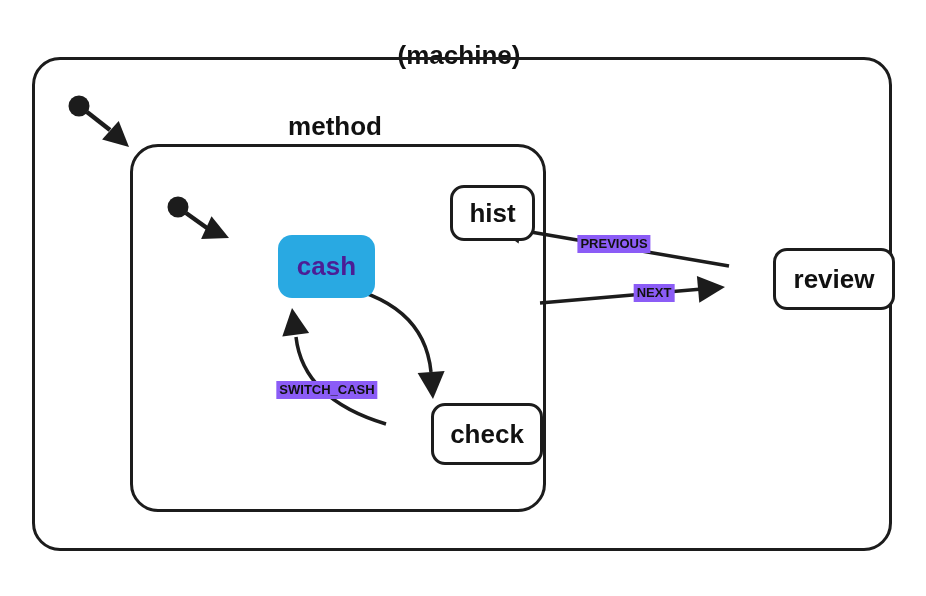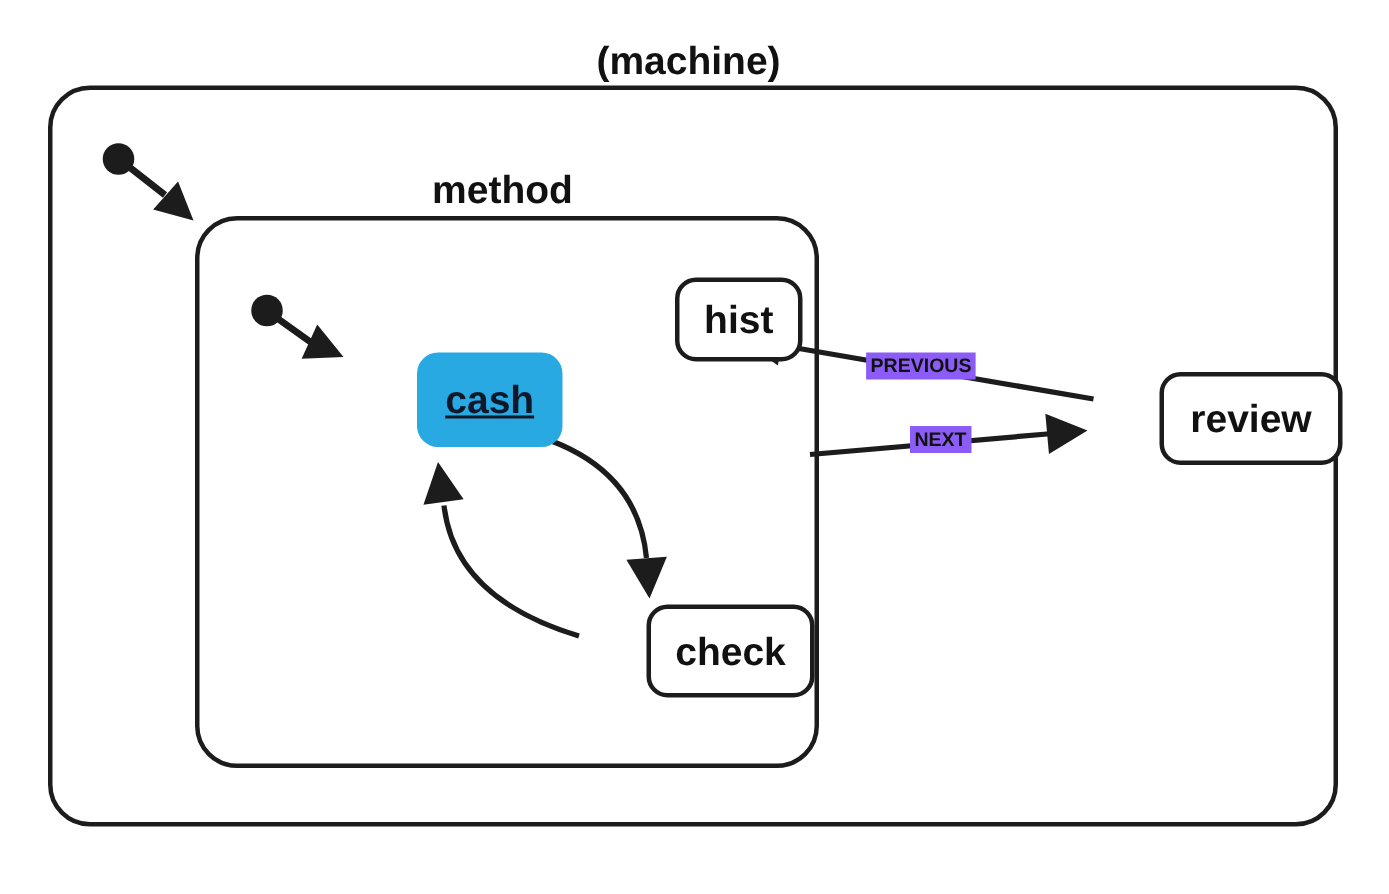--- a/index.html
+++ b/index.html
@@ -13,21 +13,21 @@
   }
   .title{
     position:absolute;text-align:center;font-size:26px;font-weight:bold;color:#111111;
     line-height:26px;white-space:nowrap;
   }
   .state{
     position:absolute;display:flex;align-items:center;justify-content:center;
     border:3.5px solid #1c1c1c;border-radius:14px;background:#ffffff;
     font-size:26px;font-weight:bold;color:#111111;box-sizing:border-box;white-space:nowrap;margin-left:45px;
   }
-  .state.active{border:none;color:#0f172a;text-decoration:underline;}
+  .state.active{border:none;color:#4c1d95;}
   .tlabel{
     position:absolute;transform:translate(-50%,-50%);background:#8b5cf6;
     font-size:13px;font-weight:bold;color:#111111;padding:1px 3px;white-space:nowrap;
     line-height:16px;
   }
   .stroke{stroke:#1c1c1c;fill:none;}
   .fillshape{fill:#1c1c1c;stroke:none;}
 </style>
 </head>
 <body>
@@ -62,30 +62,31 @@
       <line class="stroke" x1="540" y1="303" x2="702" y2="289" stroke-width="3.5"></line>
       <polygon class="fillshape" points="725,287 699.3,302.7 696.9,275.9"></polygon>
     </g>
 
     <g>
       <line class="stroke" x1="729" y1="266" x2="519" y2="230" stroke-width="3.5"></line>
       <polygon class="fillshape" points="494,226 522.8,217 518.6,243.6"></polygon>
     </g>
   </svg>
 
-  <div class="title" style="left:32px;top:27px;width:854px;">(machine)</div>
+  <div class="title" style="left:32px;top:42px;width:854px;">(machine)</div>
   <div class="ctn" style="left:32px;top:57px;width:854px;height:488px;"></div>
 
   <div class="title" style="left:130px;top:113px;width:410px;text-align:center;">method</div>
   <div class="ctn" style="left:130px;top:144px;width:410px;height:362px;"></div>
 
   <div class="state" style="left:405px;top:185px;width:85px;height:56px;">hist</div>
 
   <div class="state active" style="left: 233px; top: 235px; width: 97px; height: 63px; background-color: rgb(41, 169, 226);">cash</div>
 
   <div class="state" style="left:728px;top:248px;width:122px;height:62px;">review</div>
 
   <div class="state" style="left:386px;top:403px;width:112px;height:62px;">check</div>
 
-  <div class="tlabel" style="left:627px;top:293px;">NEXT</div>
+  <div class="tlabel" style="left:327px;top:390px;">SWITCH_CASH</div>
+  <div class="tlabel" style="left:654px;top:293px;">NEXT</div>
   <div class="tlabel" style="left:614px;top:244px;">PREVIOUS</div>
 
 </div>
 
 </body></html>

